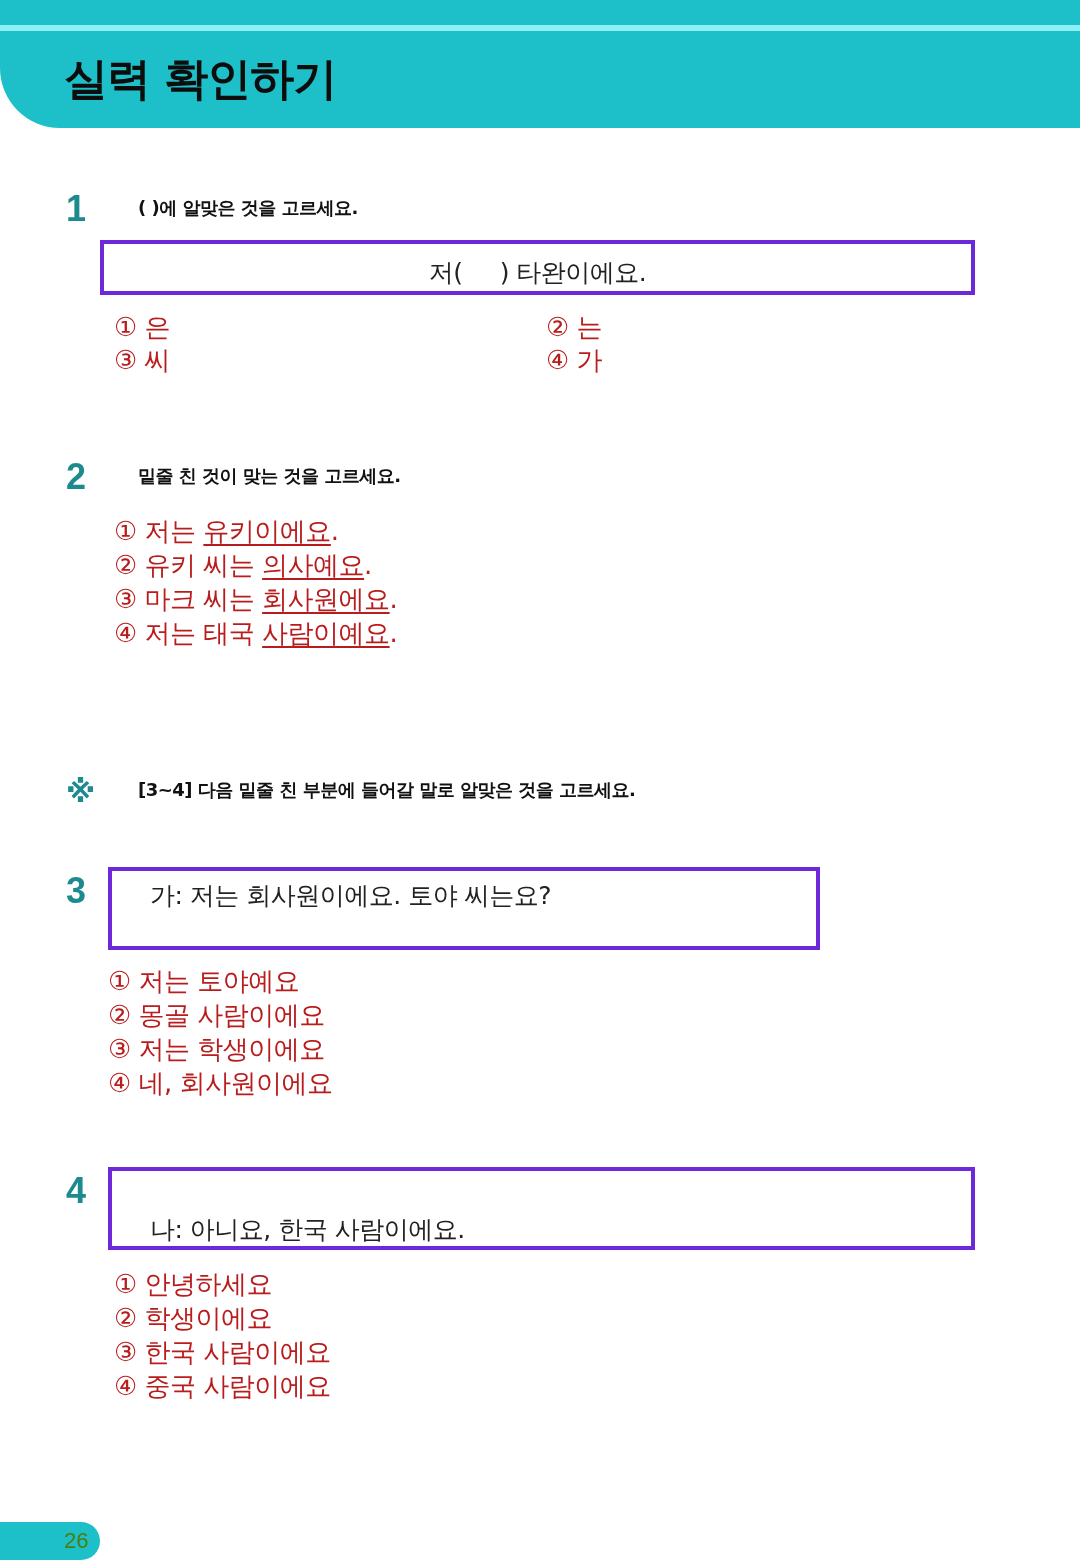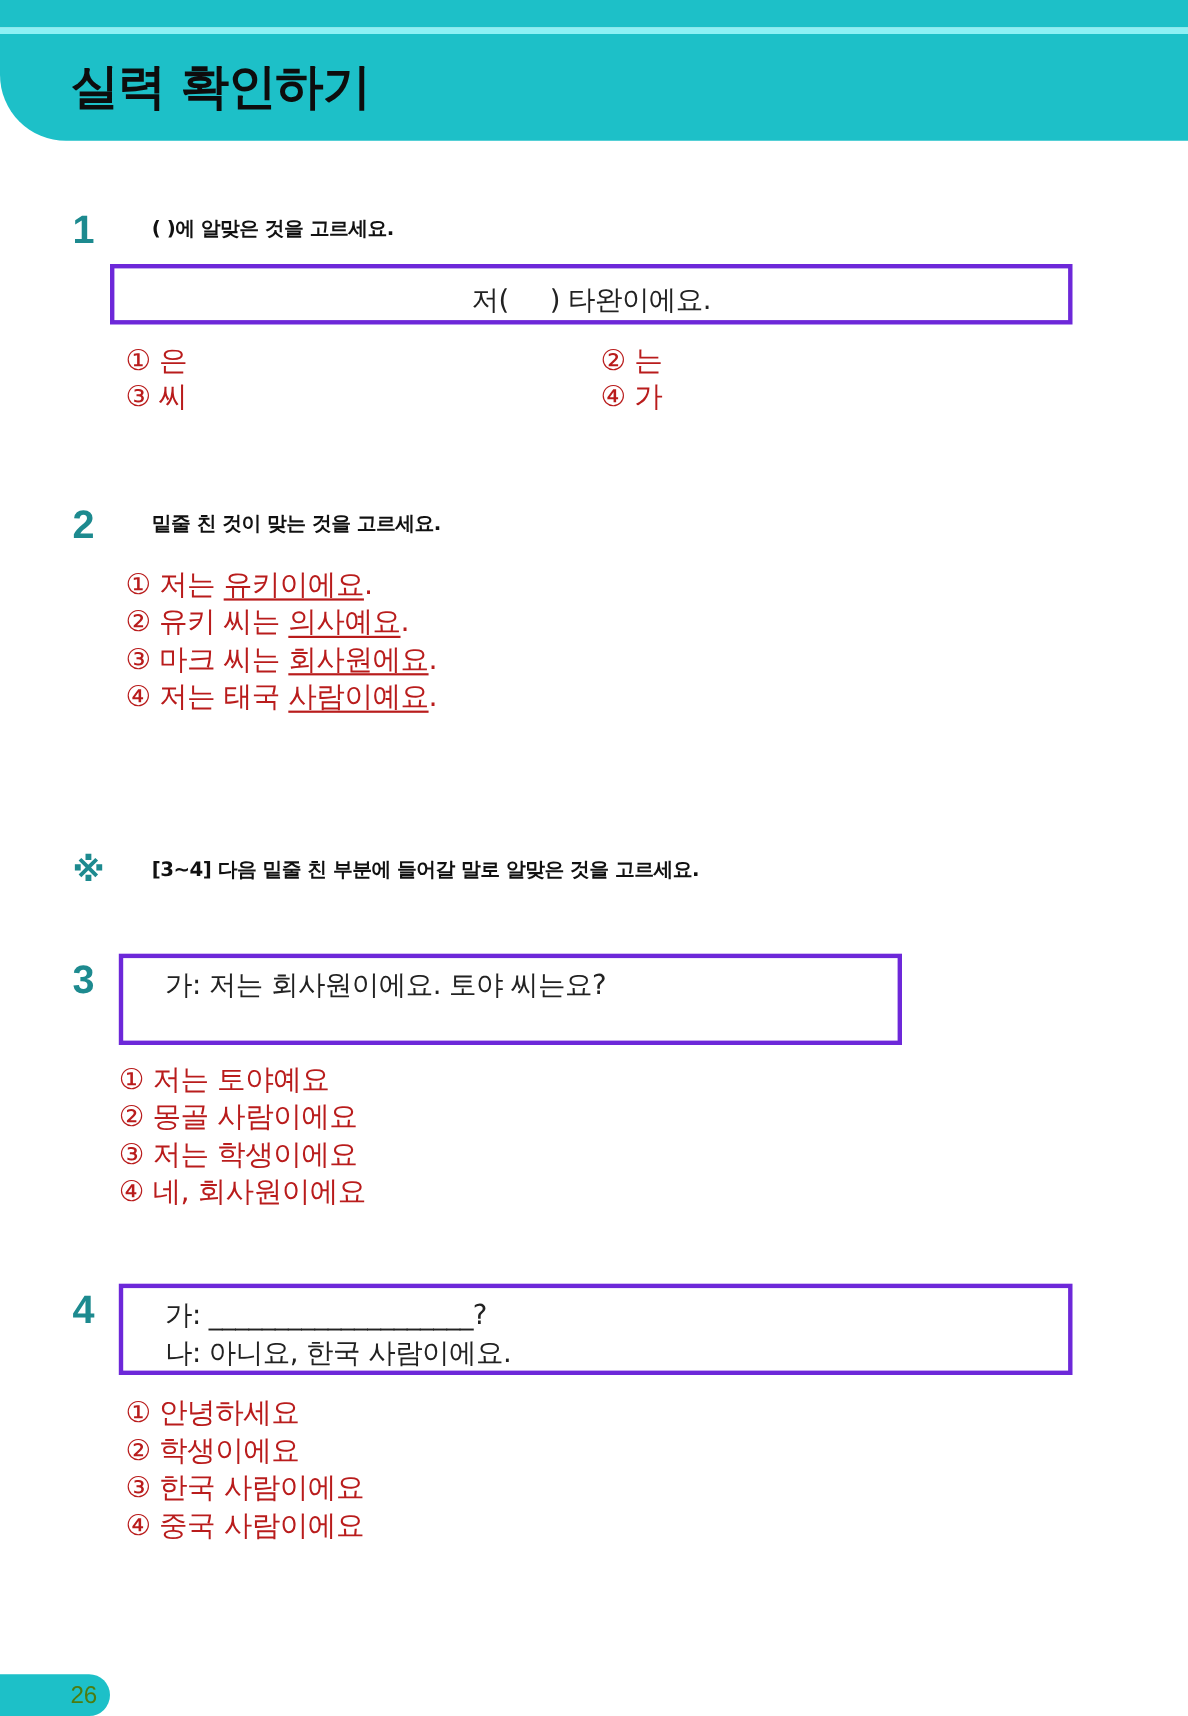--- a/index.html
+++ b/index.html
@@ -93,21 +93,20 @@
 <div class="box" style="left:108px; top:867px; width:712px; height:83px;">
   <div class="box-line" style="left:38px; top:8px;">가: 저는 회사원이에요. 토야 씨는요?</div>
 </div>
 <div class="opt" style="left:108px; top:964px;"><span>①</span> <span>저는 토야예요</span></div>
 <div class="opt" style="left:108px; top:998px;"><span>②</span> <span>몽골 사람이에요</span></div>
 <div class="opt" style="left:108px; top:1032px;"><span>③</span> <span>저는 학생이에요</span></div>
 <div class="opt" style="left:108px; top:1066px;"><span>④</span> <span>네, 회사원이에요</span></div>
 
 <div class="q-num" style="left:66px; top:1170px;">4</div>
 <div class="box" style="left:108px; top:1167px; width:867px; height:83px;">
-  <div class="box-line" style="left:38px; top:8px;">가: ____________________?</div>
   <div class="box-line" style="left:38px; top:42px;">나: 아니요, 한국 사람이에요.</div>
 </div>
 <div class="opt" style="left:114px; top:1267px;"><span>①</span> <span>안녕하세요</span></div>
 <div class="opt" style="left:114px; top:1301px;"><span>②</span> <span>학생이에요</span></div>
 <div class="opt" style="left:114px; top:1335px;"><span>③</span> <span>한국 사람이에요</span></div>
 <div class="opt" style="left:114px; top:1369px;"><span>④</span> <span>중국 사람이에요</span></div>
 
 <div class="page-num-tab"></div>
 <div class="page-num">26</div>
 

